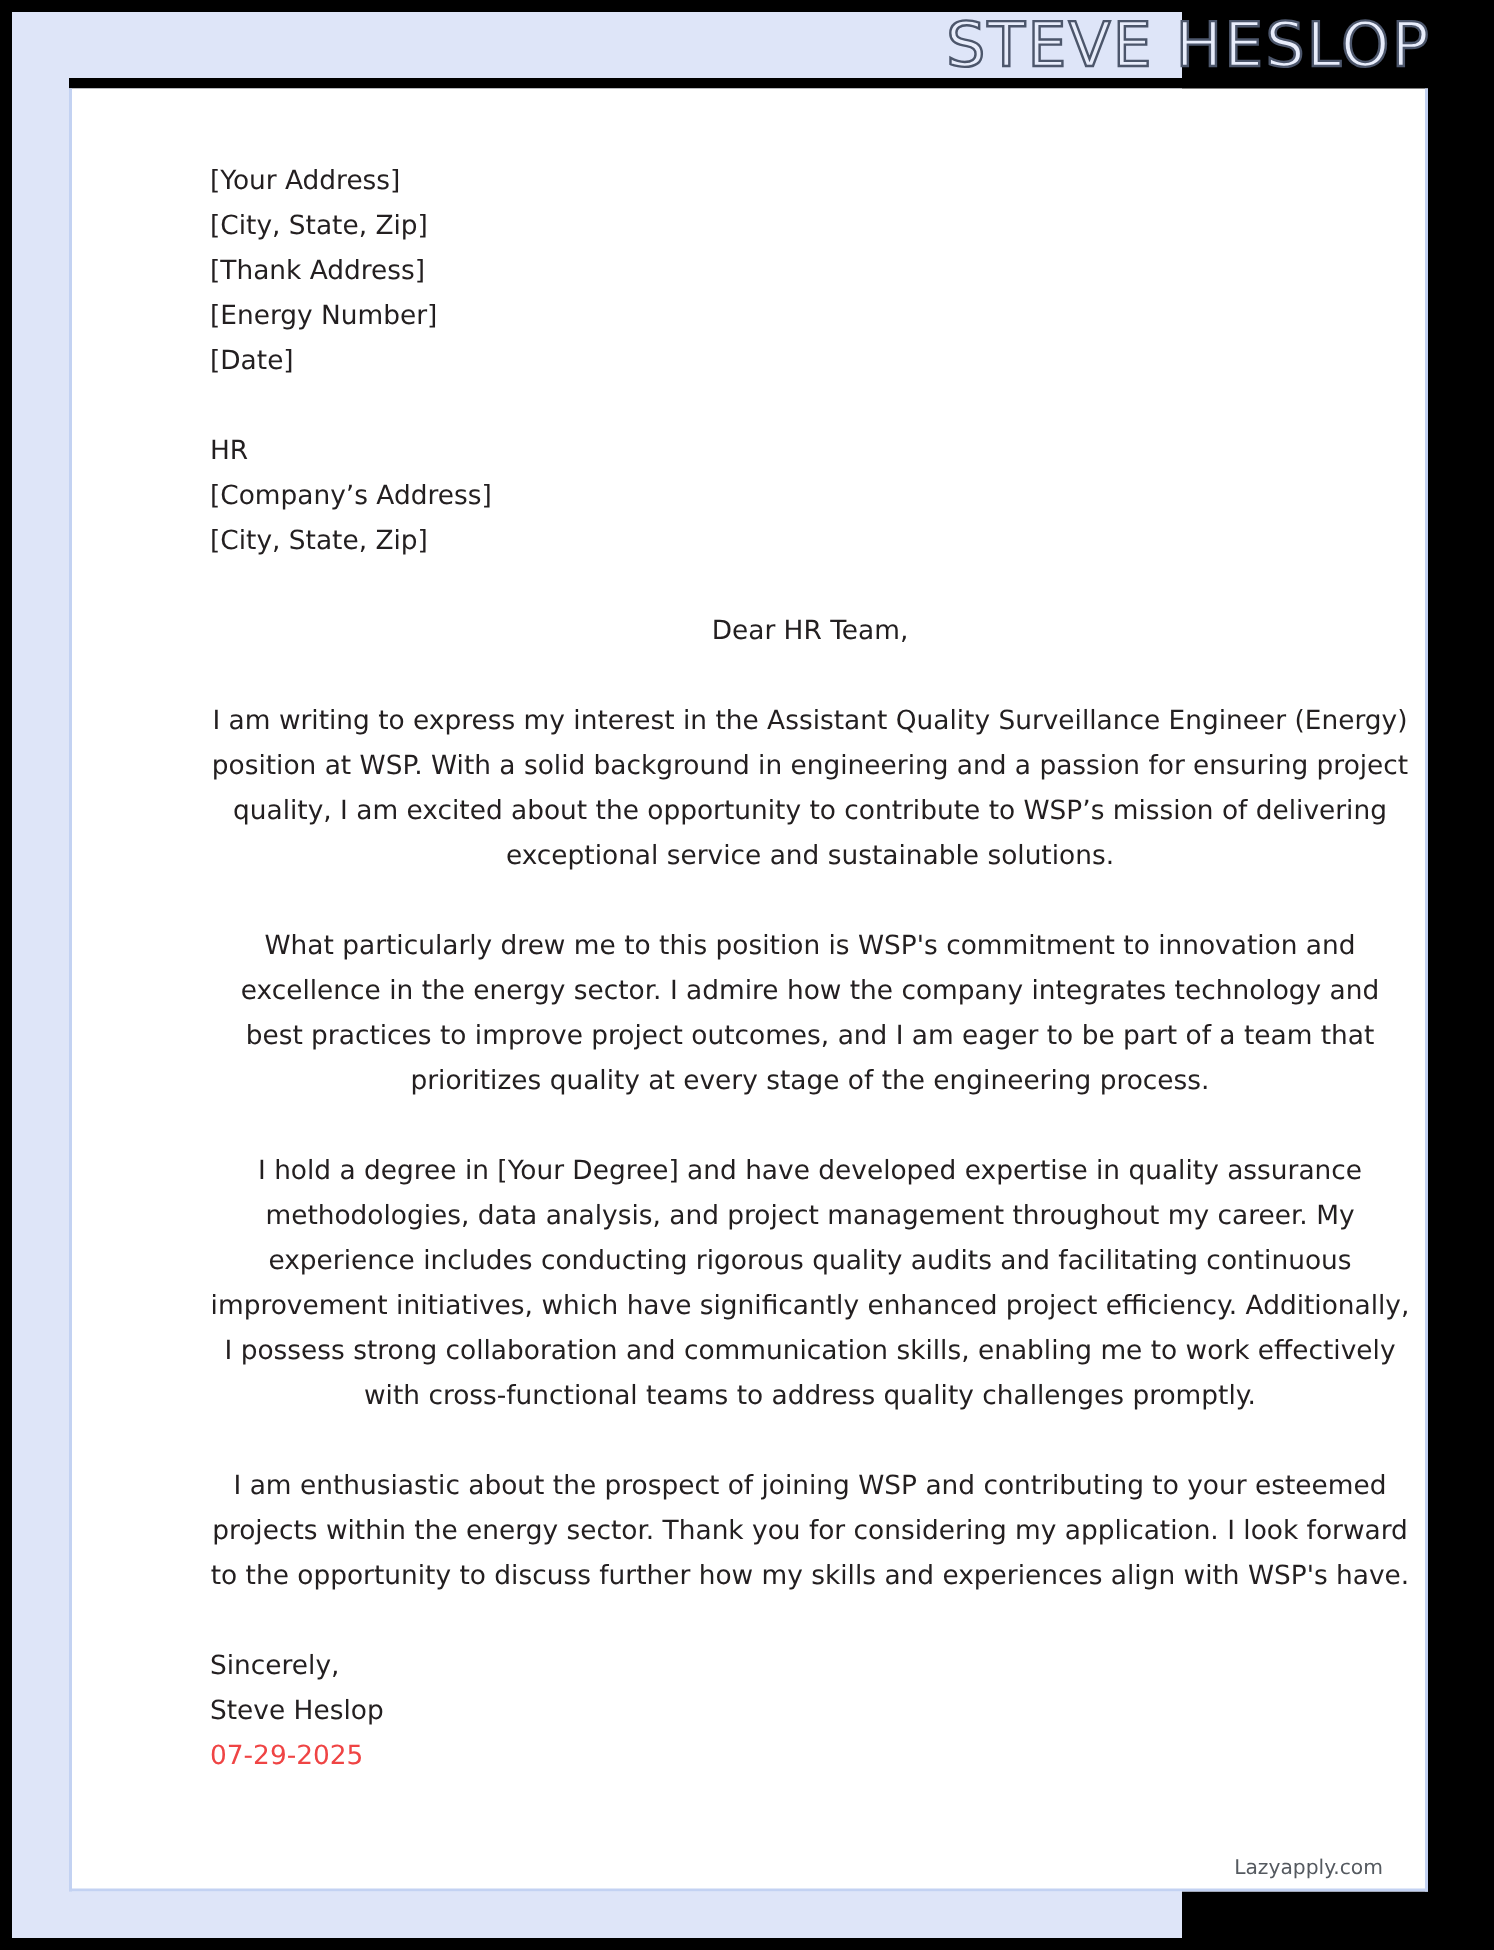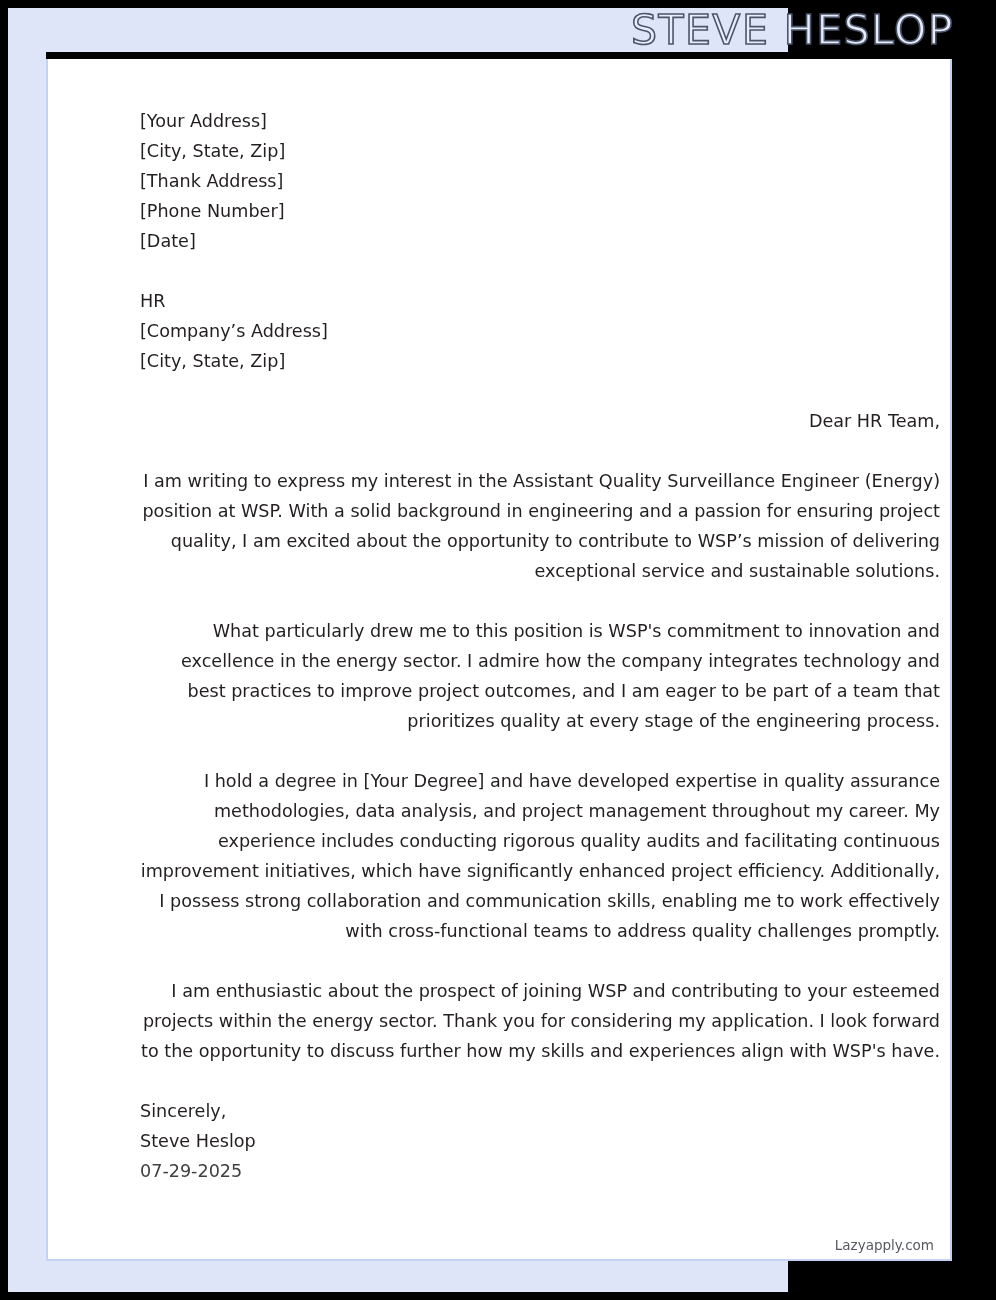--- a/index.html
+++ b/index.html
@@ -91,34 +91,34 @@
     margin: 0 0 30px 0;
   }
   .block:last-child {
     margin-bottom: 0;
   }
   .line {
     white-space: pre-wrap;
   }
   .para {
     margin: 0 0 30px 0;
-    text-align: right;
+    text-align: center;
   }
   .signoff-line {
     white-space: pre-wrap;
   }
   .date-stamp {
-    color: #404040;
+    color: #ef4444;
     white-space: pre-wrap;
   }
 
   
   .footer-mark {
     position: absolute;
-    right: 16px;
+    right: 28px;
     bottom: 6px;
     font-size: 13.5px;
     color: #555a60;
     font-family: "DejaVu Sans", sans-serif;
     white-space: nowrap;
   }
 </style>
 </head>
 <body>
 
@@ -131,21 +131,21 @@
   <div class="header-rule"></div>
 
   <div class="letter-card">
 
     <div class="letter-body">
 
       <div class="block">
         <div class="line">[Your Address]</div>
         <div class="line">[City, State, Zip]</div>
         <div class="line">[Thank Address]</div>
-        <div class="line">[Phone Number]</div>
+        <div class="line">[Energy Number]</div>
         <div class="line">[Date]</div>
       </div>
 
       <div class="block">
         <div class="line">HR</div>
         <div class="line">[Company’s Address]</div>
         <div class="line">[City, State, Zip]</div>
       </div>
 
       <div class="para">Dear HR Team,</div>

